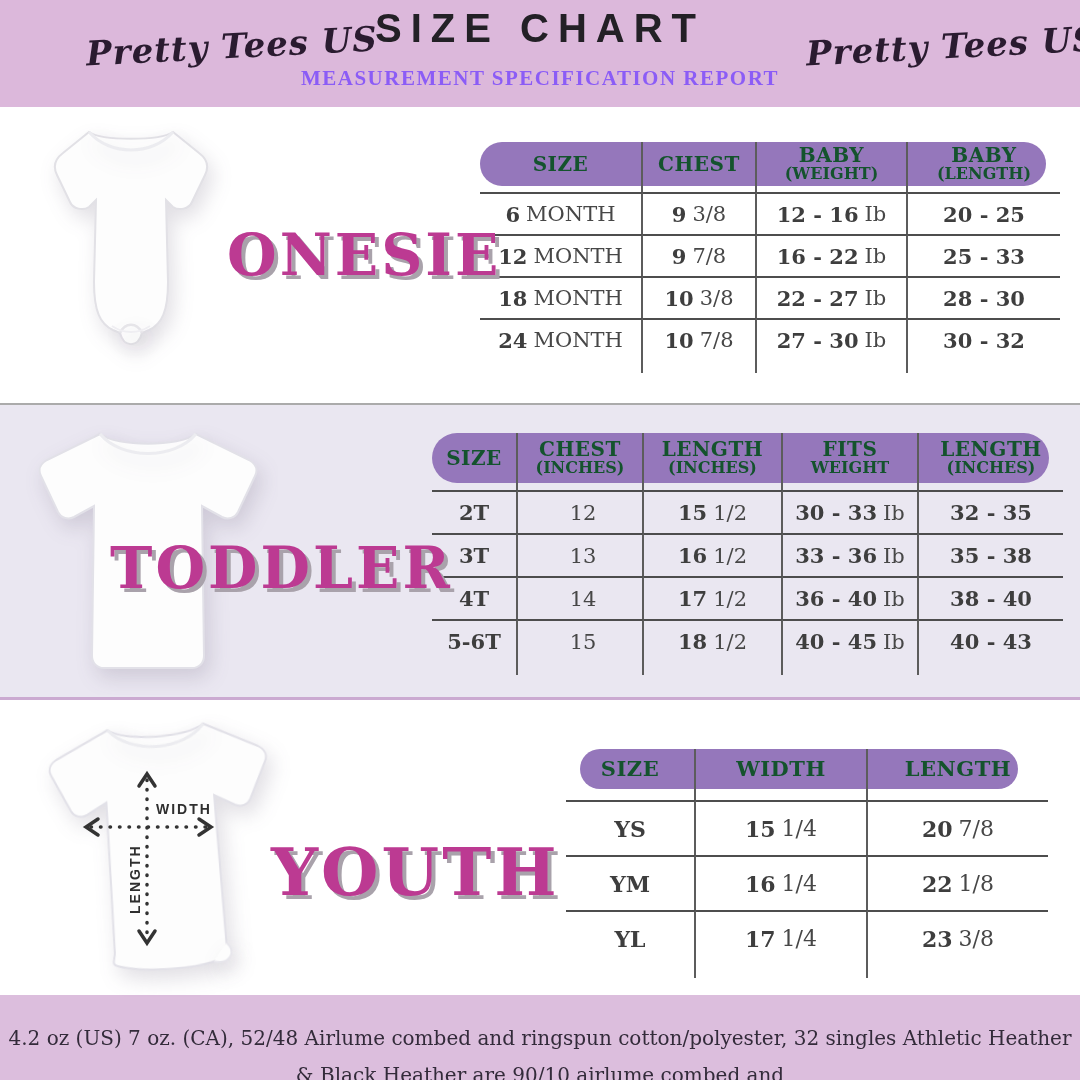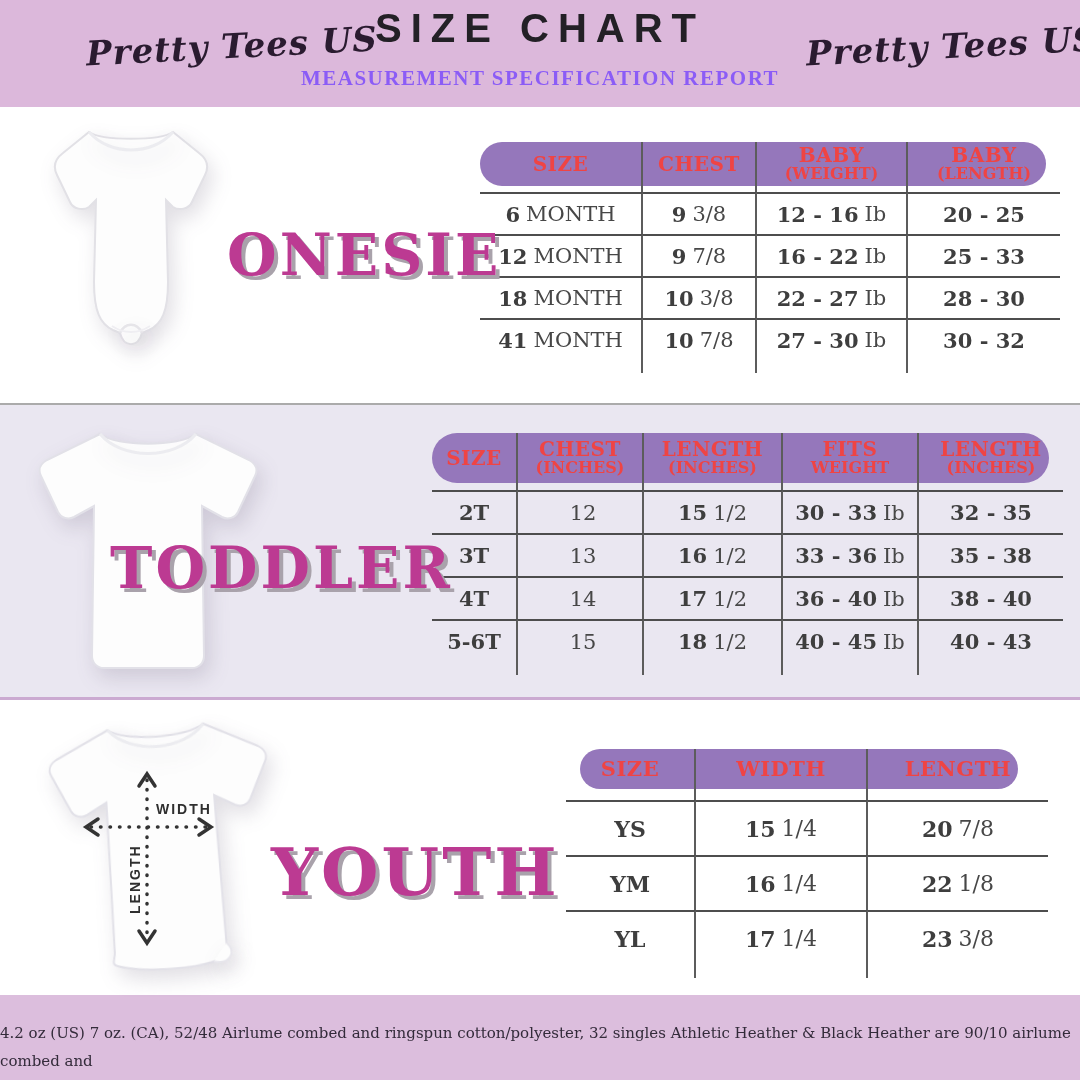--- a/index.html
+++ b/index.html
@@ -17,21 +17,21 @@
               letter-spacing:9px;color:#232026;}
   .sub-title{position:absolute;top:66px;left:0;width:100%;text-align:center;
              font-family:"Liberation Serif",serif;font-weight:bold;font-size:21px;
              letter-spacing:1.5px;color:#8b5cf6;}
 
   
   .sep1{position:absolute;top:403px;left:0;width:100%;height:2px;background:#ababab;}
   .toddler-bg{position:absolute;top:405px;left:0;width:100%;height:292px;background:#eae7f1;}
   .sep2{position:absolute;top:697px;left:0;width:100%;height:3px;background:#cbaad1;}
   .footer{position:absolute;top:995px;left:0;width:100%;height:85px;background:#dcbedd;
-          text-align:left;color:#332b3a;font-size:15px;line-height:1.85;padding-top:25px;
+          text-align:center;color:#332b3a;font-size:20px;line-height:1.85;padding-top:25px;
           box-sizing:border-box;}
 
   
   .sec-title{position:absolute;font-weight:bold;color:#bc3a92;letter-spacing:3px;
              text-shadow:4px 4px 0 #a9a2ab;z-index:3;white-space:nowrap;}
   .sec-title.onesie{left:227px;top:221px;font-size:57px;}
   .sec-title.toddler{left:110px;top:534px;font-size:57px;}
   .sec-title.youth{left:271px;top:833px;font-size:66px;}
 
   
@@ -48,21 +48,21 @@
   .tbl-toddler{left:432px;top:433px;grid-template-columns:86px 126px 139px 136px 144px;}
   .tbl-youth{left:566px;top:749px;grid-template-columns:130px 172px 180px;}
 
   .tbl-onesie .pill{height:44px;}
   .tbl-toddler .pill{height:50px;}
   .tbl-youth .pill{height:40px;left:14px;right:30px;border-radius:22px;}
 
   .cell{position:relative;z-index:1;display:flex;align-items:center;justify-content:center;
         border-right:2px solid #5c5c5c;box-sizing:border-box;text-align:center;}
   .cell.lastcol{border-right:none;}
-  .hcell{flex-direction:column;color:#ef4444;font-weight:bold;line-height:1.05;}
+  .hcell{flex-direction:column;color:#14532d;font-weight:bold;line-height:1.05;}
   .h1{font-size:20px;letter-spacing:0.5px;}
   .h2{font-size:16px;font-weight:bold;}
   .gap{}
   .dcell{border-top:2px solid #4d4d4d;color:#474747;font-size:21px;}
   .dcell b{color:#3e3e3e;}
   .dcell .rr{margin-left:6px;font-weight:normal;}
   .tail{height:13px;}
 
   .tbl-onesie .hcell{height:44px;}   .tbl-onesie .gap{height:6px;}  .tbl-onesie .dcell{height:42px;}
   .tbl-toddler .hcell{height:50px;}  .tbl-toddler .gap{height:7px;} .tbl-toddler .dcell{height:43px;text-align:right;}
@@ -181,21 +181,21 @@
         <span class="rr">3/8</span>
       </div>
       <div class="cell dcell">
         <b>22 - 27</b>
         <span class="rr">Ib</span>
       </div>
       <div class="cell dcell lastcol">
         <b>28 - 30</b>
       </div>
       <div class="cell dcell">
-        <b>41</b>
+        <b>24</b>
         <span class="rr">MONTH</span>
       </div>
       <div class="cell dcell">
         <b>10</b>
         <span class="rr">7/8</span>
       </div>
       <div class="cell dcell">
         <b>27 - 30</b>
         <span class="rr">Ib</span>
       </div>

